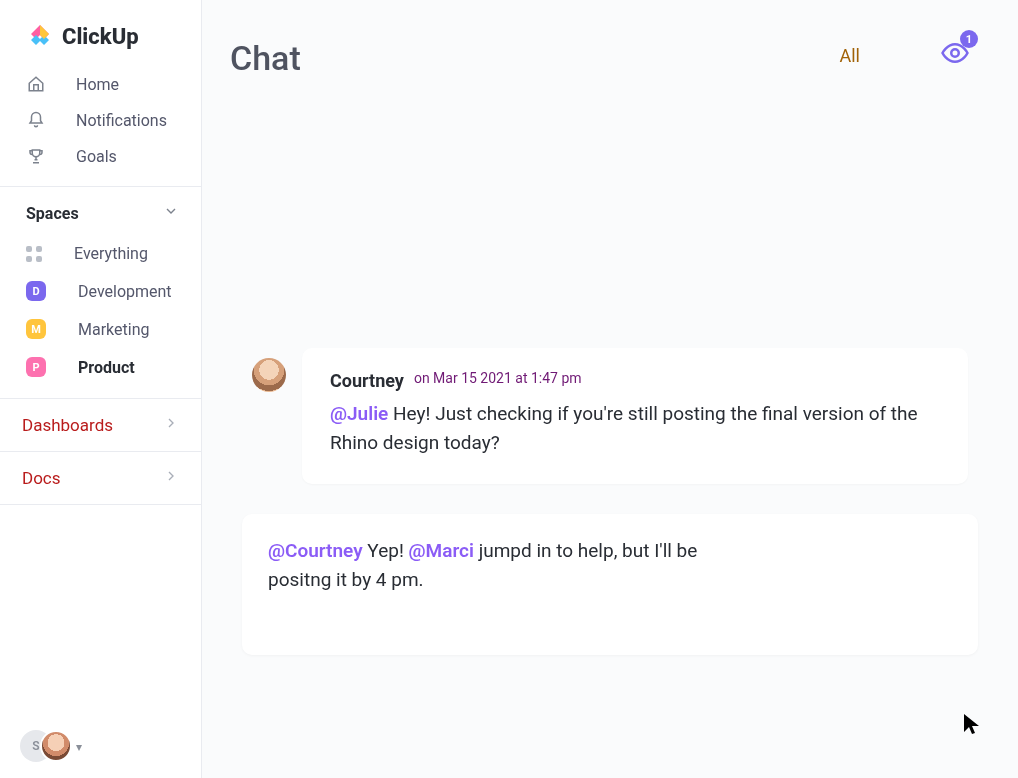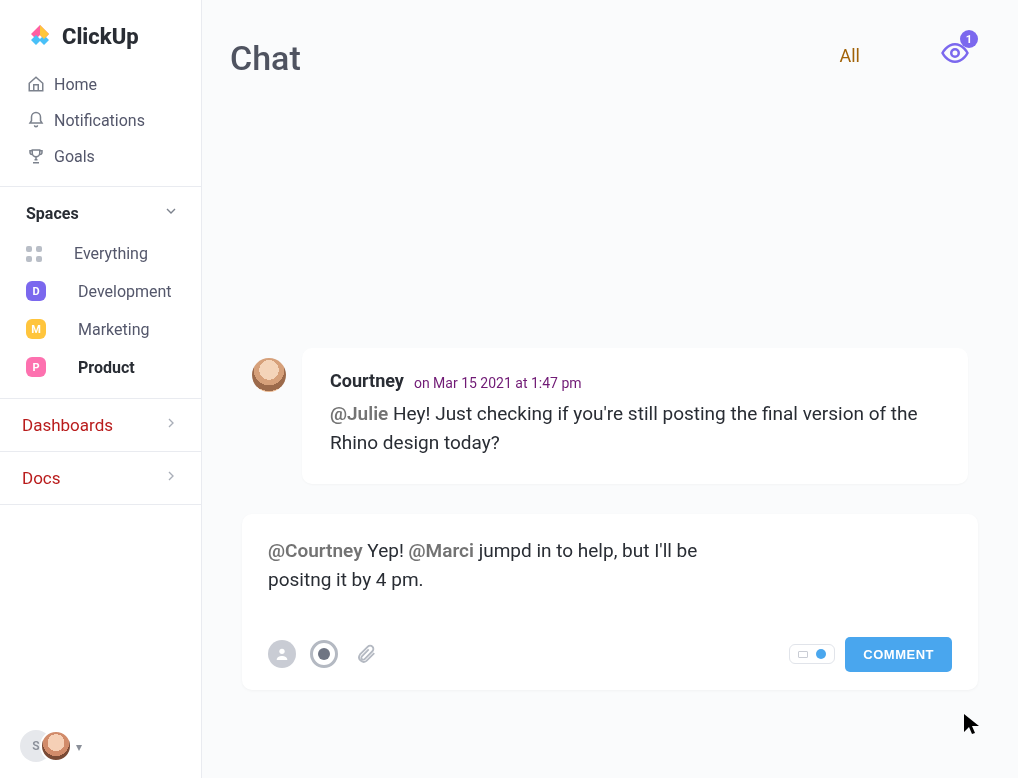--- a/index.html
+++ b/index.html
@@ -25,21 +25,21 @@
     display: flex;
     align-items: center;
     gap: 8px;
   }
   .sidebar-logo .logo-img { width: 28px; height: 28px; }
   .sidebar-logo .brand {
     font-size: 22px; font-weight: 800; color: #292d34;
   }
   .nav-list { list-style: none; padding: 6px 0 12px 0; }
   .nav-item {
-    display: flex; align-items: center; gap: 8px;
+    display: flex; align-items: center; gap: 30px;
     padding: 8px 26px; font-size: 16px; color: #54576b; cursor: pointer;
   }
   .nav-item .ico { width: 20px; height: 20px; display:flex;align-items:center;justify-content:center; color:#7c828d;}
   .section-divider { border-top: 1px solid #e9ebf0; }
   .section-head {
     display:flex; align-items:center; justify-content:space-between;
     padding: 16px 22px 12px 26px; font-size: 16px; font-weight:700; color:#292d34;
     cursor:pointer;
   }
   .section-head .chev { color:#7c828d;}
@@ -92,25 +92,25 @@
   .messages{padding:260px 40px 0 40px;}
   .msg-card{
     background:#fff;border-radius:10px;padding:22px 28px 26px 28px;
     box-shadow:0 1px 2px rgba(0,0,0,0.03);
     position:relative;margin-left:60px;margin-right:10px;
   }
   .msg-avatar{
     position:absolute;left:-50px;top:10px;width:34px;height:34px;border-radius:50%;
     background:radial-gradient(circle at 50% 35%, #f4d4b9 0 35%, #d6a07a 35% 55%, #9c6a4b 55% 75%, #e8b78f 75% 100%);
   }
-  .msg-head{display:flex;align-items:flex-end;gap:10px;margin-bottom:8px;}
+  .msg-head{display:flex;align-items:flex-start;gap:10px;margin-bottom:8px;}
   .msg-author{font-weight:700;font-size:18px;color:#292d34;}
   .msg-time{font-size:14px;color:#701a75;}
   .msg-body{font-size:19px;line-height:1.55;color:#292d34;}
-  .mention{color:#737373;font-weight:600;}
+  .mention{color:#8b5cf6;font-weight:600;}
   .composer{
     background:#fff;border-radius:10px;margin:30px 40px 0 40px;
     padding:22px 26px 18px 26px;box-shadow:0 1px 3px rgba(0,0,0,0.04);
   }
   .composer-text{font-size:19px;line-height:1.55;color:#292d34;margin-bottom:42px;max-width:460px;}
   .composer-bottom{display:flex;align-items:center;justify-content:space-between;}
   .tool-left{display:flex;align-items:center;gap:14px;}
   .tool-ico{width:28px;height:28px;border-radius:50%;display:flex;align-items:center;justify-content:center;color:#b4b9c2;cursor:pointer;}
   .tool-ico.filled{background:#c9ccd4;color:#fff;}
   .tool-ico.ring{border:3px solid #b4b9c2;background:#fff;position:relative;}
@@ -267,43 +267,20 @@
       <div class="msg-body">
         <span class="mention">@Julie</span><span> Hey! Just checking if you're still posting the final version of the Rhino design today?</span>
       </div>
     </div>
   </div>
 
   <div class="composer">
     <div class="composer-text">
       <span class="mention">@Courtney</span><span> Yep! </span><span class="mention">@Marci</span><span> jumpd in to help, but I'll be positng it by 4 pm.</span>
     </div>
-    <div class="composer-bottom">
-      <div class="tool-left">
-        <span class="tool-ico filled">
-          <svg width="16" height="16" viewBox="0 0 24 24" fill="#fff">
-              <circle cx="12" cy="8" r="4"></circle>
-              <path d="M4 21c0-4 4-6 8-6s8 2 8 6Z"></path>
-            </svg>
-        </span>
-        <span class="tool-ico ring"></span>
-        <span class="tool-ico">
-          <svg width="22" height="22" viewBox="0 0 24 24" fill="none" stroke="#b4b9c2" stroke-width="2">
-              <path d="M21 11l-8.5 8.5a5 5 0 0 1-7-7L14 4a3.5 3.5 0 0 1 5 5l-8.5 8.5a2 2 0 0 1-3-3L15 7"></path>
-            </svg>
-        </span>
-      </div>
-      <div class="tool-right">
-        <div class="toggle-pill">
-          <span style="width:10px;height:7px;border:1px solid #c9ccd4;border-radius:1px"></span>
-          <span class="tiny-blue"></span>
-        </div>
-        <button class="btn-comment">COMMENT</button>
-      </div>
-    </div>
   </div>
 
   <span class="cursor-pointer">
     <svg width="20" height="24" viewBox="0 0 20 24">
         <path d="M2 2 L2 20 L7 15 L10 22 L13 21 L10 14 L17 14 Z" fill="#000"></path>
       </svg>
   </span>
 </main>
 
 </body></html>

